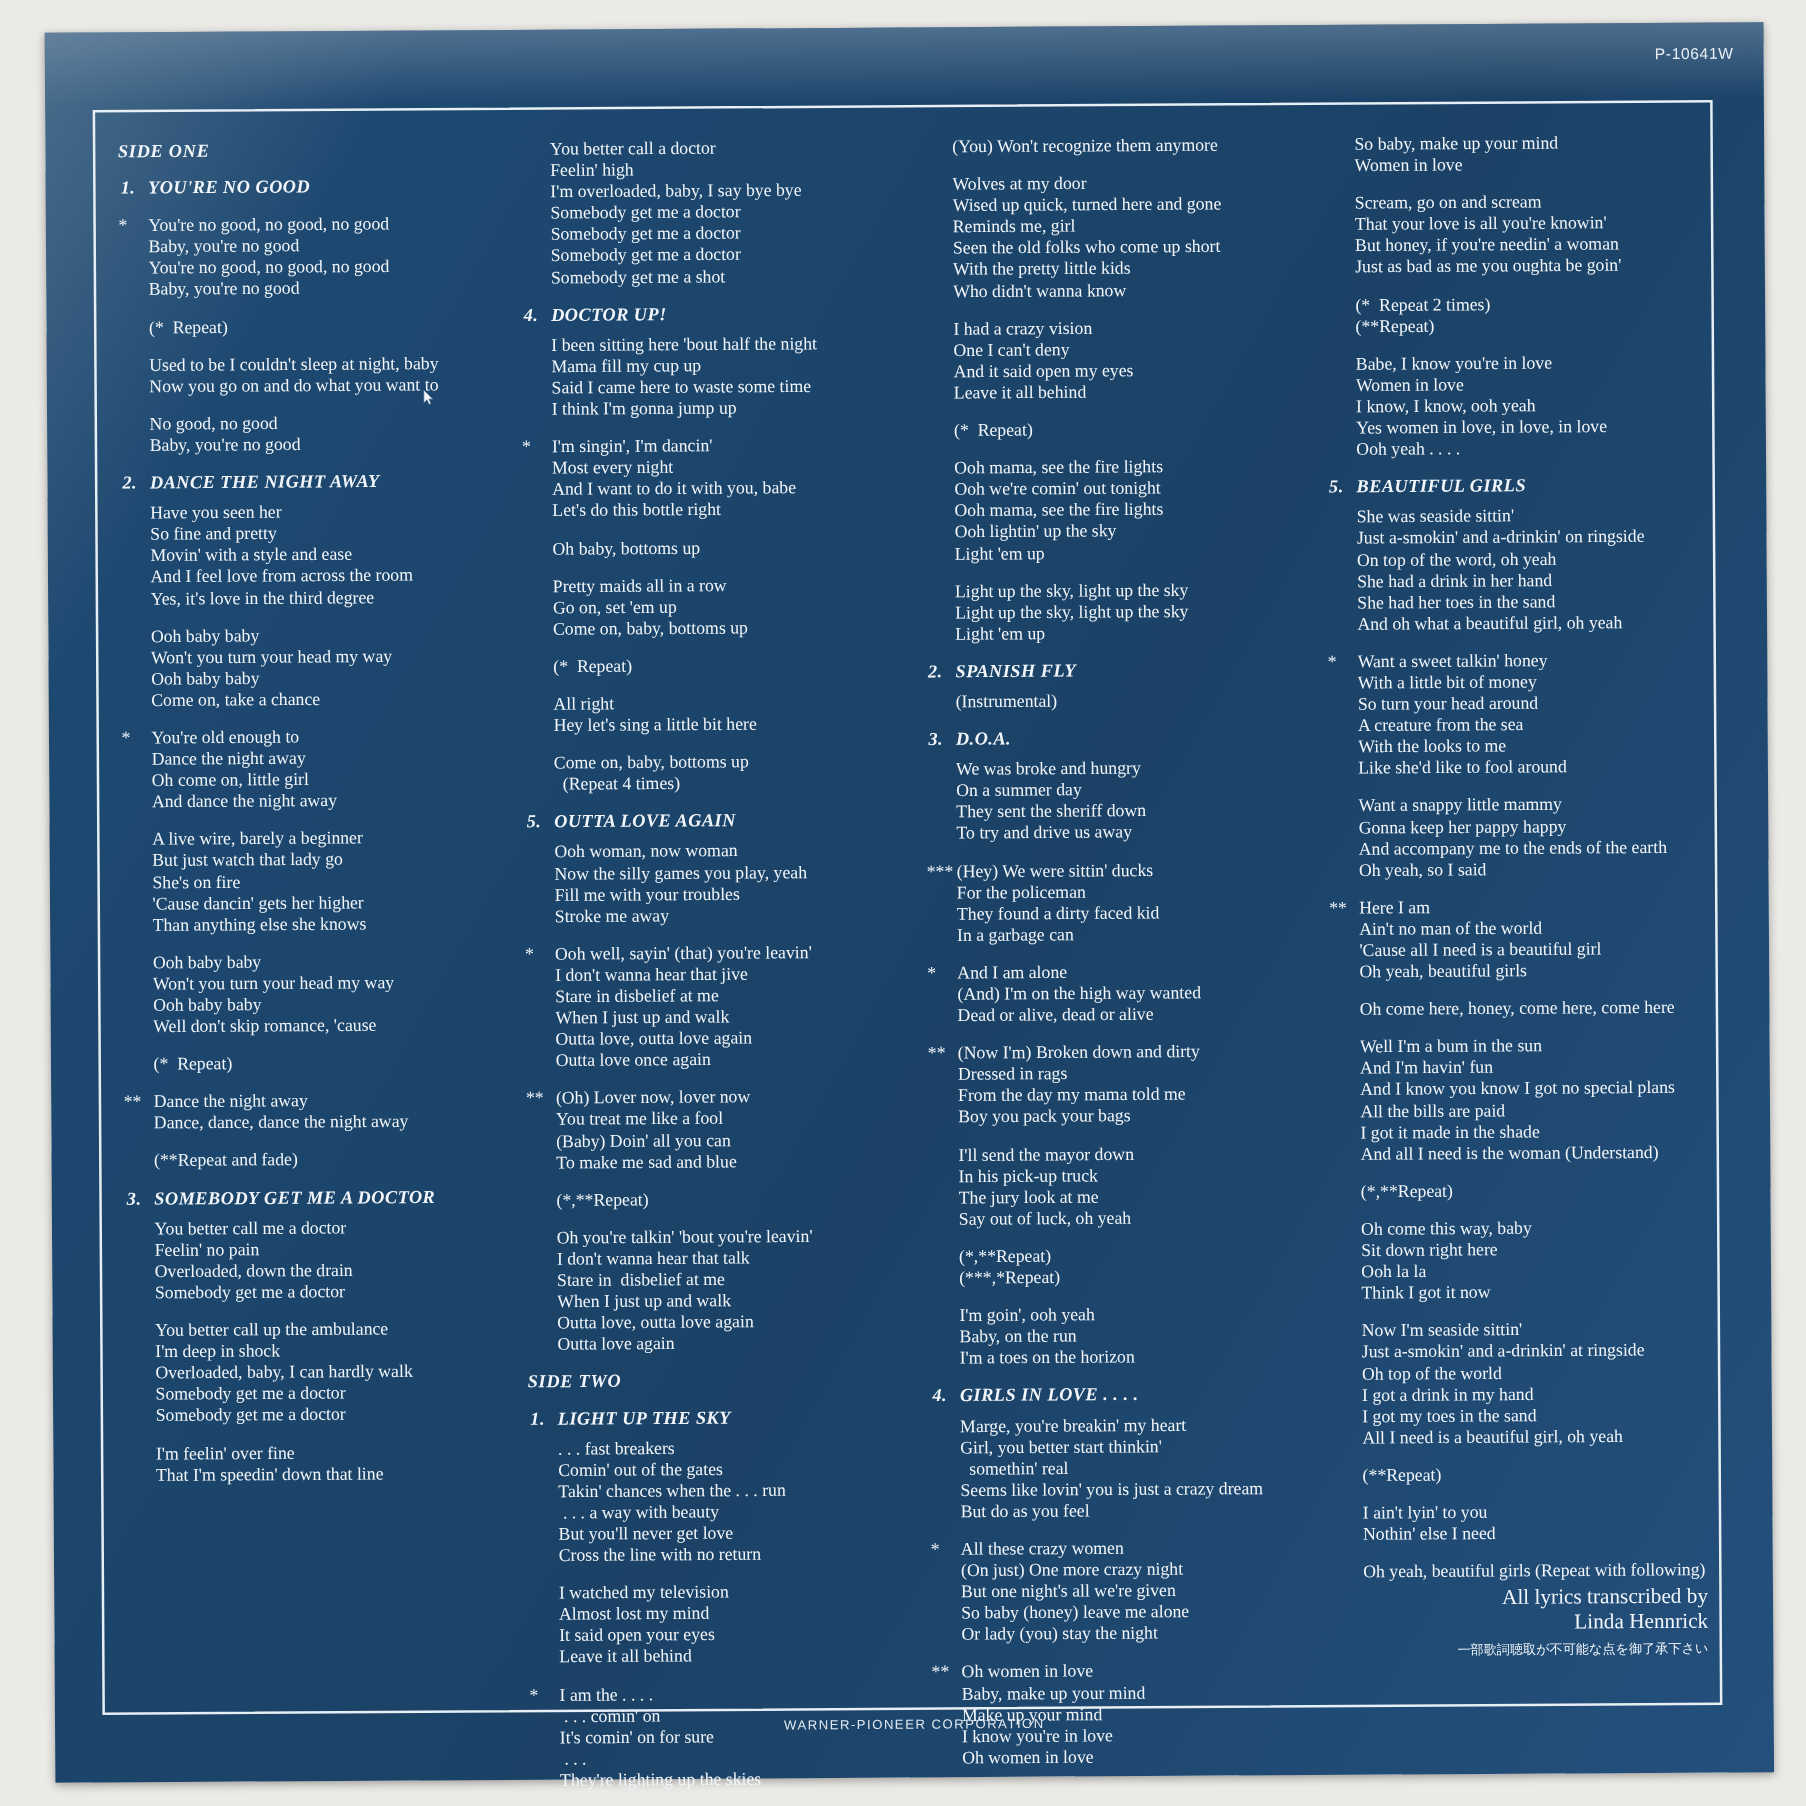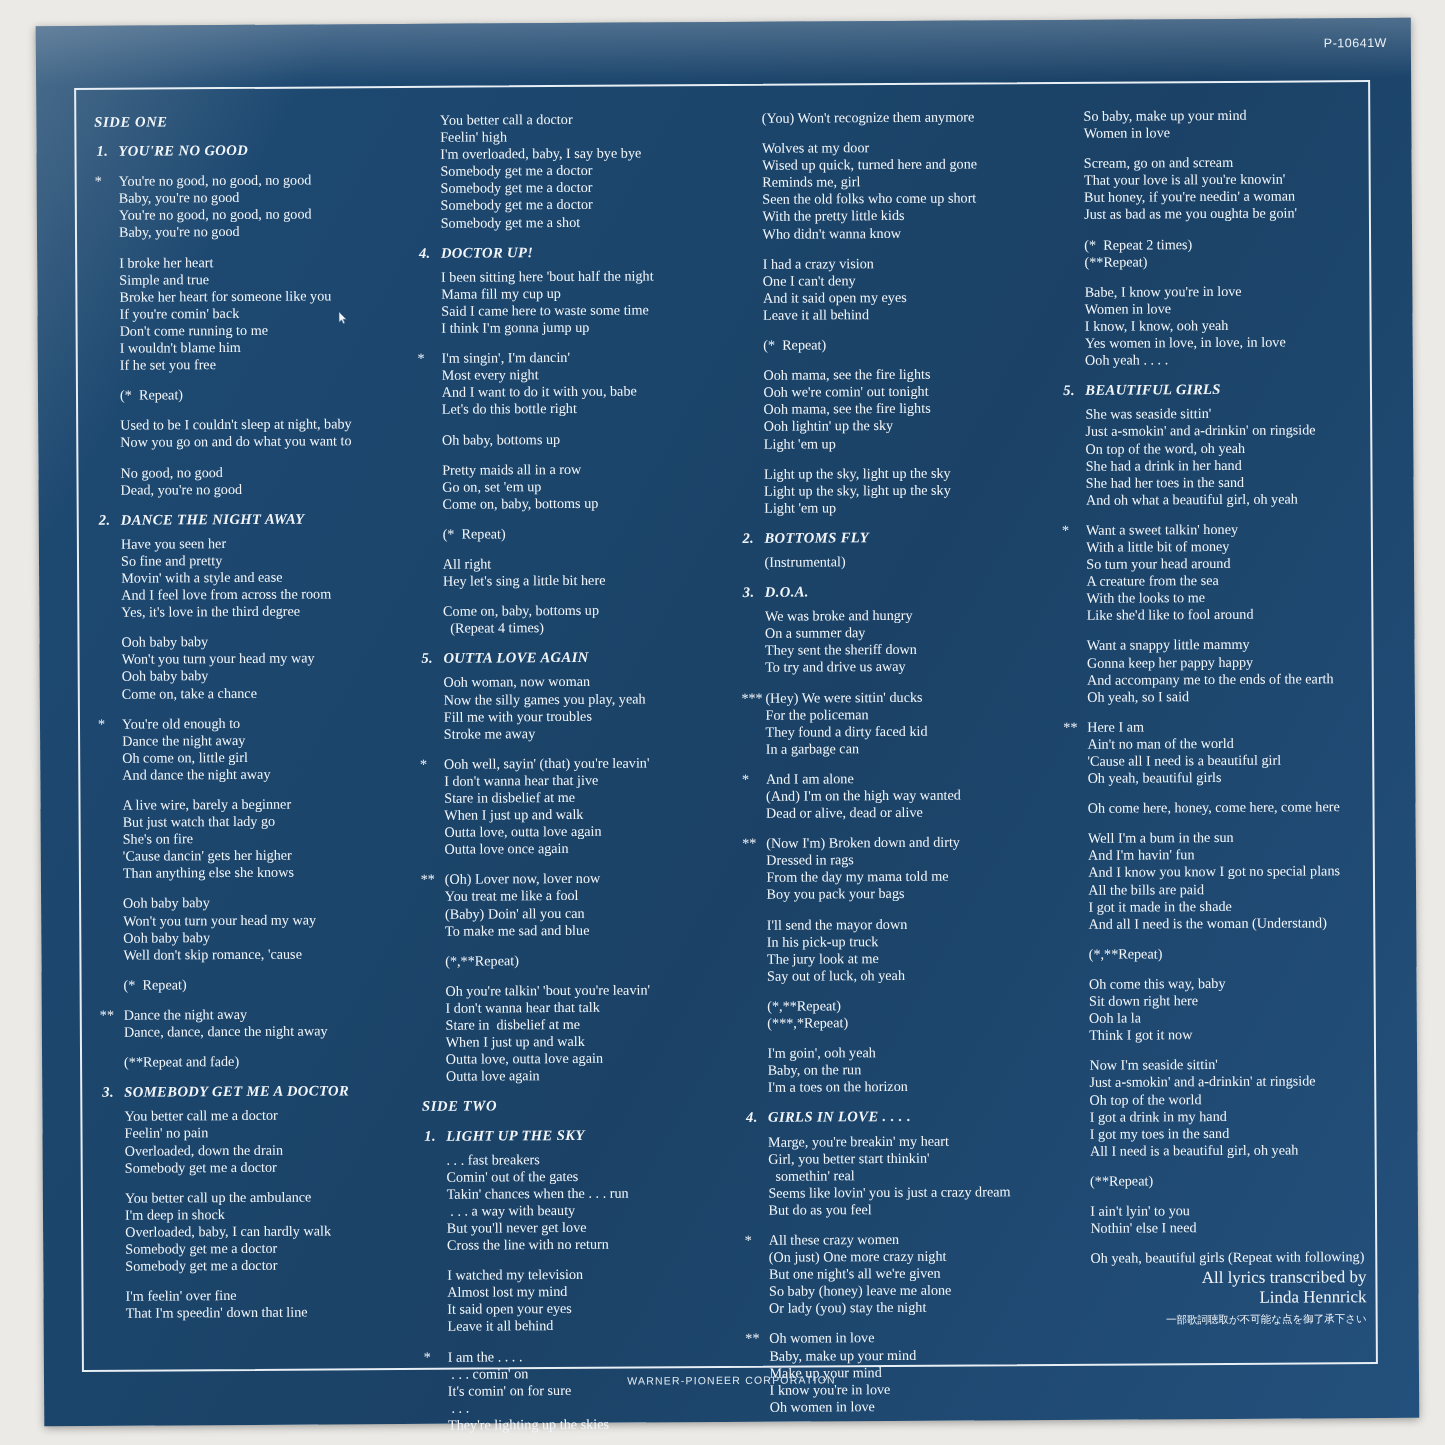--- a/index.html
+++ b/index.html
@@ -135,32 +135,26 @@
   <div class="frame"></div>
   <div class="columns">
       <div class="col">
         <div class="side-head">SIDE ONE</div>
         <div class="song-title"><span class="num">1.</span><span>YOU'RE NO GOOD</span></div>
         <div class="stanza"><span class="mark"></span></div>
         <div class="stanza"><span class="mark">*</span><span>You're no good, no good, no good
 Baby, you're no good
 You're no good, no good, no good
 Baby, you're no good</span></div>
-        <div class="stanza"><span class="mark"></span><span>I broke her heart
-Simple and true
-Broke her heart for someone like you
-If you're comin' back
-Don't come running to me
-I wouldn't blame him
-If he set you free</span></div>
+        <div class="stanza"><span class="mark"></span></div>
         <div class="stanza"><span class="mark"></span><span>(*  Repeat)</span></div>
         <div class="stanza"><span class="mark"></span><span>Used to be I couldn't sleep at night, baby
 Now you go on and do what you want to</span></div>
         <div class="stanza"><span class="mark"></span><span>No good, no good
-Dead, you're no good</span></div>
+Baby, you're no good</span></div>
         <div class="song-title"><span class="num">2.</span><span>DANCE THE NIGHT AWAY</span></div>
         <div class="stanza"><span class="mark"></span><span>Have you seen her
 So fine and pretty
 Movin' with a style and ease
 And I feel love from across the room
 Yes, it's love in the third degree</span></div>
         <div class="stanza"><span class="mark"></span><span>Ooh baby baby
 Won't you turn your head my way
 Ooh baby baby
 Come on, take a chance</span></div>
@@ -274,21 +268,21 @@
 Leave it all behind</span></div>
         <div class="stanza"><span class="mark"></span><span>(*  Repeat)</span></div>
         <div class="stanza"><span class="mark"></span><span>Ooh mama, see the fire lights
 Ooh we're comin' out tonight
 Ooh mama, see the fire lights
 Ooh lightin' up the sky
 Light 'em up</span></div>
         <div class="stanza"><span class="mark"></span><span>Light up the sky, light up the sky
 Light up the sky, light up the sky
 Light 'em up</span></div>
-        <div class="song-title"><span class="num">2.</span><span>BOTTOMS FLY</span></div>
+        <div class="song-title"><span class="num">2.</span><span>SPANISH FLY</span></div>
         <div class="stanza"><span class="mark"></span><span>(Instrumental)</span></div>
         <div class="song-title"><span class="num">3.</span><span>D.O.A.</span></div>
         <div class="stanza"><span class="mark"></span><span>We was broke and hungry
 On a summer day
 They sent the sheriff down
 To try and drive us away</span></div>
         <div class="stanza"><span class="mark">***</span><span>(Hey) We were sittin' ducks
 For the policeman
 They found a dirty faced kid
 In a garbage can</span></div>

